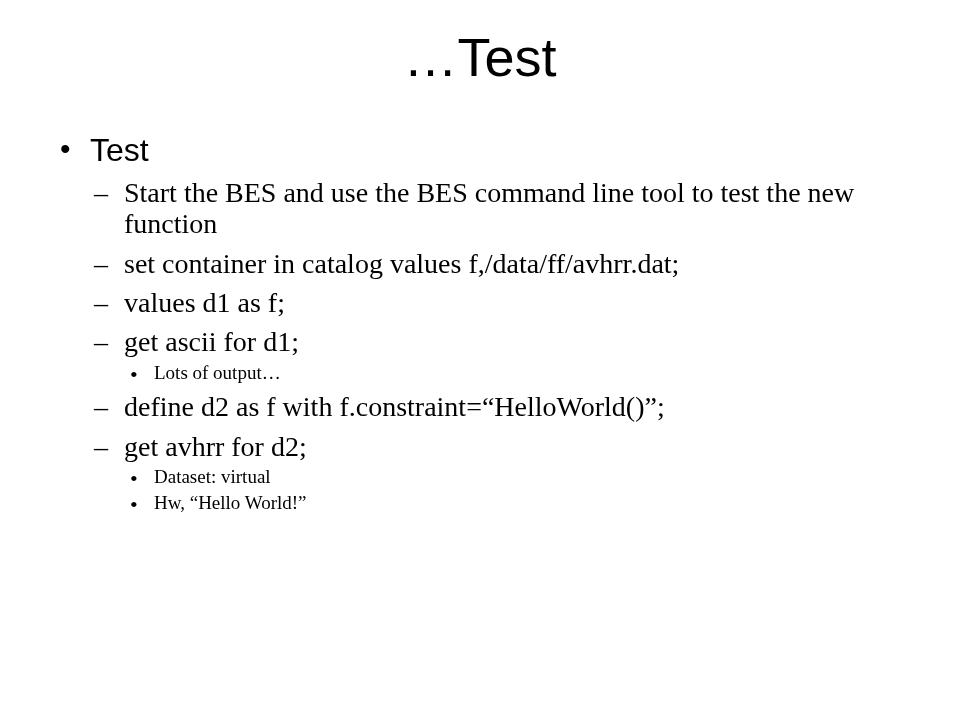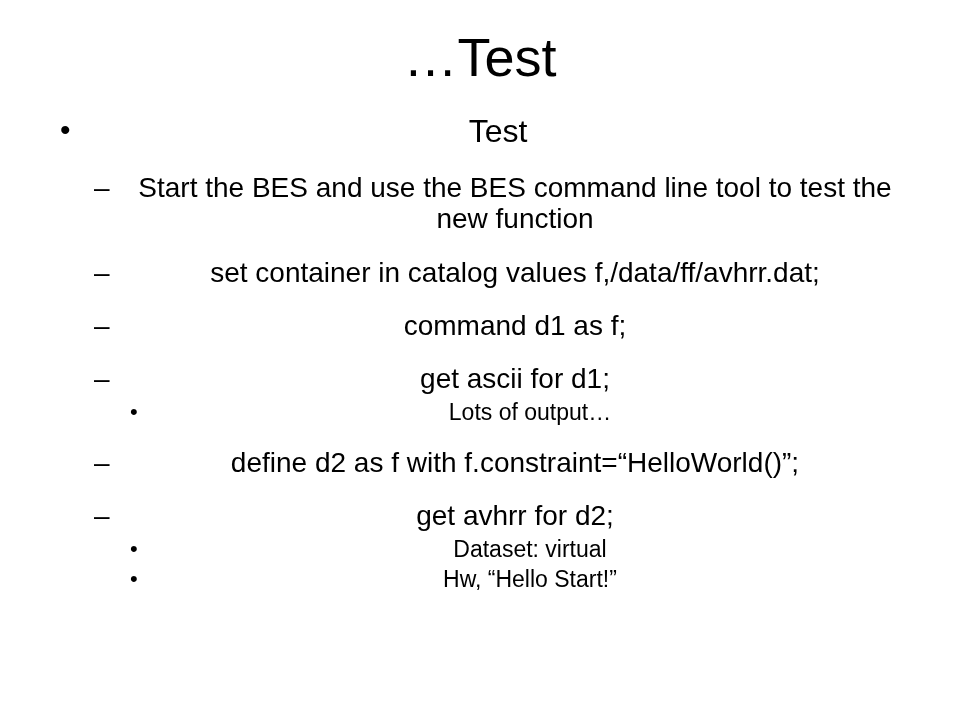--- a/index.html
+++ b/index.html
@@ -20,23 +20,22 @@
   .title {
     text-align: center;
     font-size: 54px;
     font-weight: 400;
     padding-top: 26px;
     letter-spacing: 0px;
   }
   .body {
     position: absolute;
     left: 54px;
-    top: 113px;
+    top: 132px;
     right: 54px;
-    text-align: center;
   }
   ul {
     list-style: none;
     margin: 0;
     padding: 0;
   }
   li {
     position: relative;
   }
   
@@ -51,33 +50,34 @@
     position: absolute;
     left: 6px;
     top: 0;
     font-size: 30px;
   }
   
   .l2 > li {
     font-size: 28px;
     line-height: 1.12;
     padding-left: 34px;
-    margin-top: 22px;
+    margin-top: 8px;
     margin-bottom: 4px;
+    font-family: Liberation Serif, serif;
   }
   .l2 > li::before {
     content: "–";
     position: absolute;
     left: 4px;
     top: 0;
     font-size: 28px;
   }
   
   .l3 > li {
-    font-size: 23px;
+    font-size: 19px;
     line-height: 1.15;
     padding-left: 30px;
     margin-top: 4px;
     margin-bottom: 2px;
   }
   .l3 > li::before {
     content: "•";
     position: absolute;
     left: 6px;
     top: 0;
@@ -95,41 +95,41 @@
       <li>
         <span>Test</span>
         <ul class="l2">
           <li>
             <span>Start the BES and use the BES command line tool to test the new function</span>
           </li>
           <li>
             <span>set container in catalog values f,/data/ff/avhrr.dat;</span>
           </li>
           <li>
-            <span>command d1 as f;</span>
+            <span>values d1 as f;</span>
           </li>
           <li>
             <span>get ascii for d1;</span>
             <ul class="l3">
               <li>
                 <span>Lots of output…</span>
               </li>
             </ul>
           </li>
           <li>
             <span>define d2 as f with f.constraint=“HelloWorld()”;</span>
           </li>
           <li>
             <span>get avhrr for d2;</span>
             <ul class="l3">
               <li>
                 <span>Dataset: virtual</span>
               </li>
               <li>
-                <span>Hw, “Hello Start!”</span>
+                <span>Hw, “Hello World!”</span>
               </li>
             </ul>
           </li>
         </ul>
       </li>
     </ul>
   </div>
 </div>
 
 </body></html>

